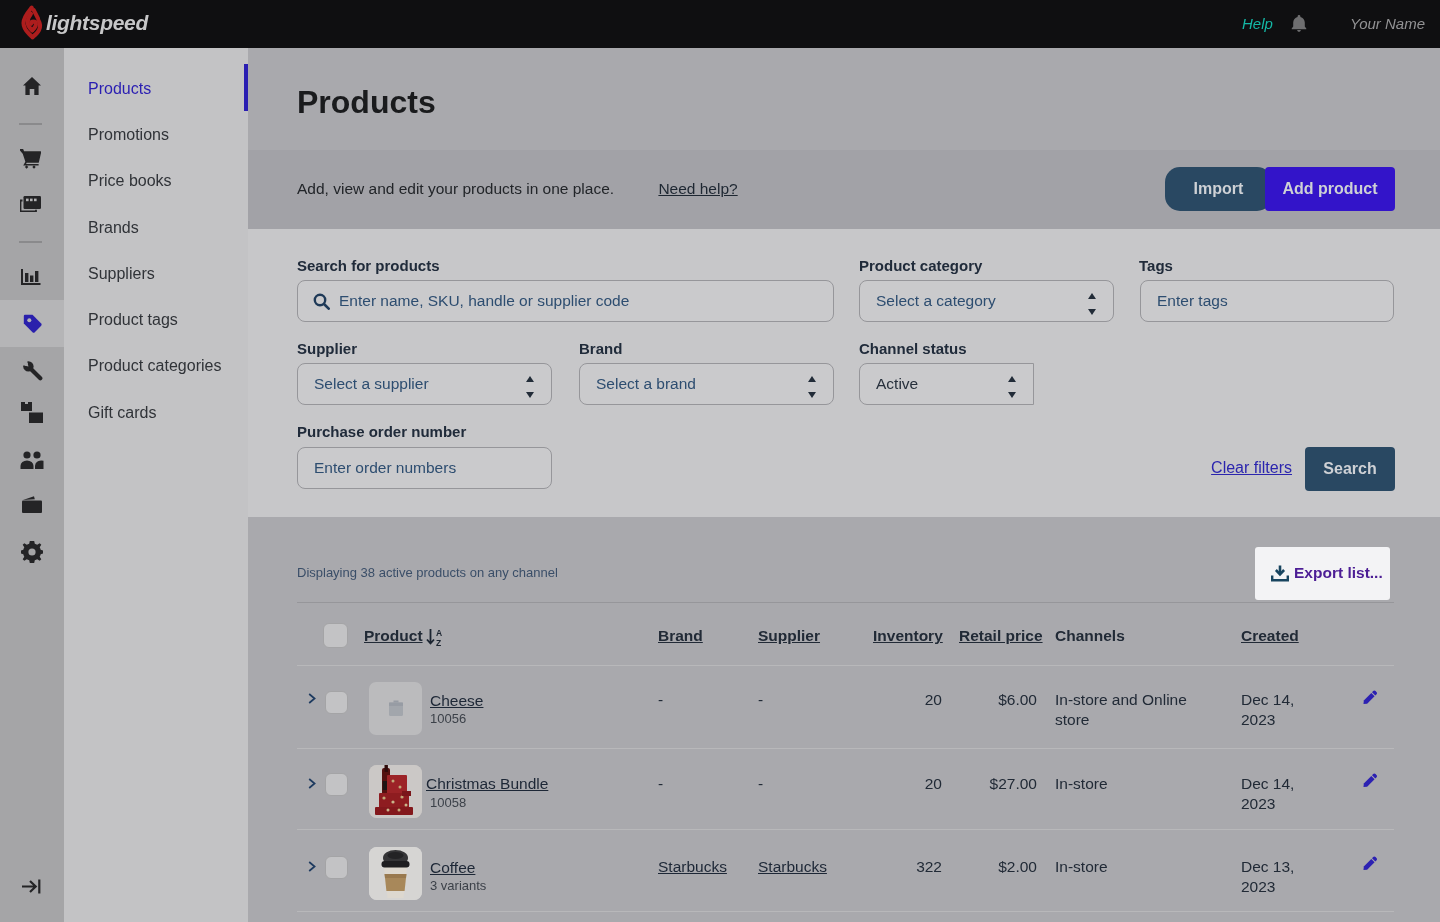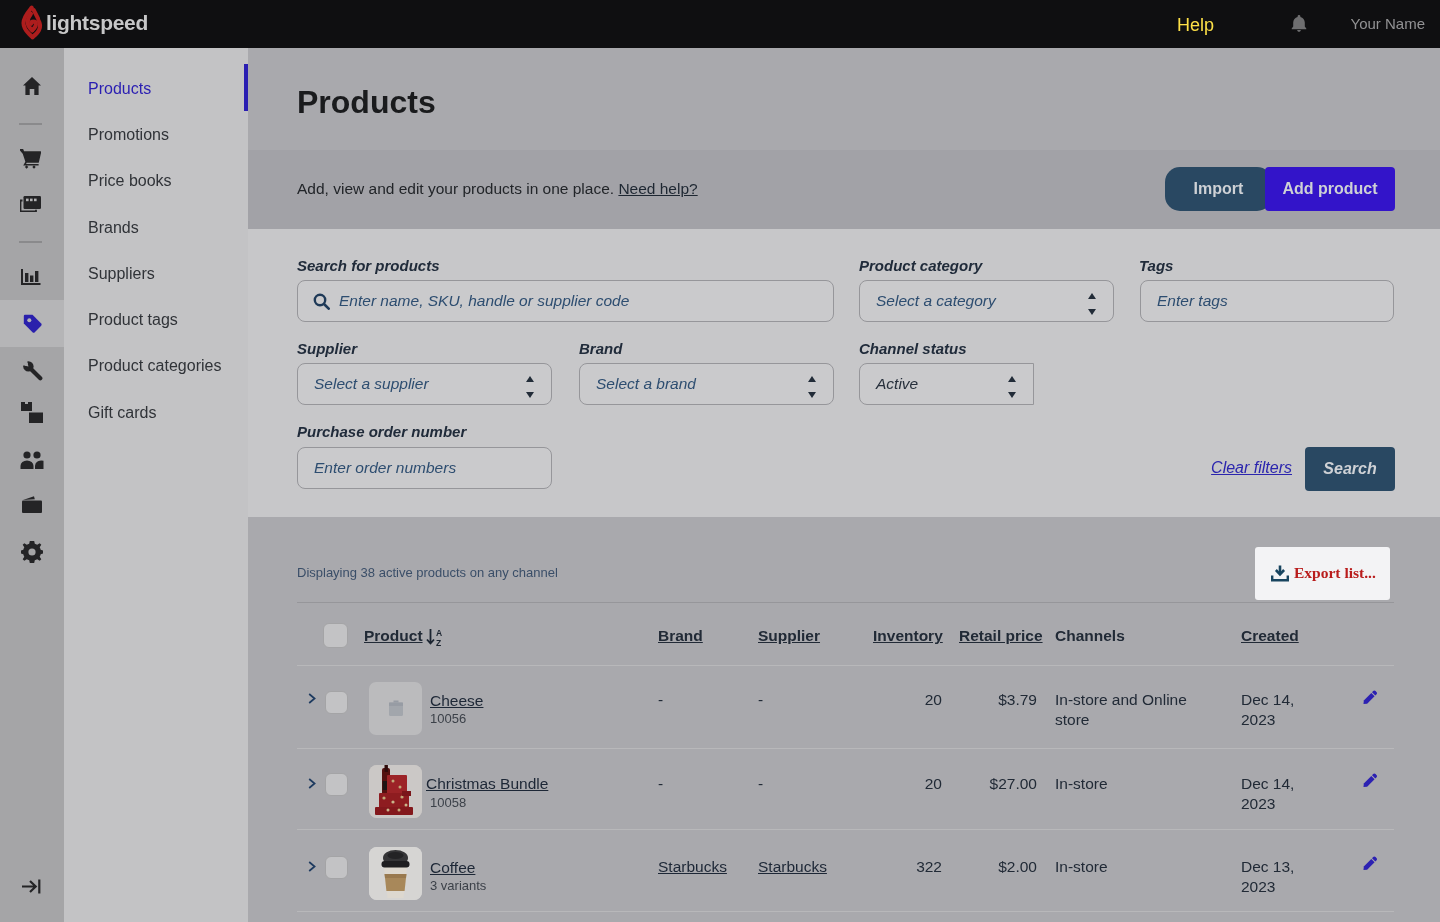--- a/index.html
+++ b/index.html
@@ -1,29 +1,29 @@
 <!DOCTYPE html>
 <html><head>
 <meta charset="utf-8">
 <style>
   html,body{margin:0;padding:0;width:1440px;height:922px;overflow:hidden;
     font-family:"Liberation Sans",sans-serif;background:#a9a9ad;}
   .abs{position:absolute;}
-  #topbar{position:absolute;left:0;top:0;width:1440px;height:61px;background:#0f0f11;}
+  #topbar{position:absolute;left:0;top:0;width:1440px;height:61px;background:#0f0f11;font-style:italic;}
   #rail{position:absolute;left:0;top:48px;width:64px;height:874px;background:#a5a5a7;}
   #railsel{position:absolute;left:0;top:300px;width:64px;height:47px;background:#b5b5b7;}
   .rdiv{position:absolute;left:19px;width:23px;height:2px;background:#8a8a8c;}
   #nav{position:absolute;left:64px;top:48px;width:184px;height:874px;background:#c3c3c5;}
   .navitem{position:absolute;left:24px;width:160px;height:20px;line-height:20px;
     font-size:16px;color:#303338;white-space:nowrap;}
   .navsel{color:#2a1eb2;}
   #navbar{position:absolute;left:180px;top:16px;width:4px;height:47px;background:#2a1eb2;}
   #titleband{position:absolute;left:248px;top:48px;width:1192px;height:102px;background:#a9a9ad;}
   #strip{position:absolute;left:248px;top:150px;width:1192px;height:79px;background:#a2a2a7;}
-  #filters{position:absolute;left:248px;top:229px;width:1192px;height:288px;background:#c7c7c9;font-style:italic;}
+  #filters{position:absolute;left:248px;top:229px;width:1192px;height:288px;background:#c7c7c9;}
   #tablezone{position:absolute;left:248px;top:517px;width:1192px;height:405px;background:#a9a9ad;}
   h1{position:absolute;left:49px;top:36px;margin:0;font-size:32px;font-weight:bold;color:#1a1b1d;}
   .btn{position:absolute;top:17px;height:44px;border-radius:4px;font-size:16px;font-weight:bold;
     color:#ced1d5;text-align:center;line-height:44px;}
   .lbl{position:absolute;font-size:15px;font-weight:bold;color:#202b3a;height:18px;line-height:18px;white-space:nowrap;}
   .inp{position:absolute;height:40px;border:1px solid #96969a;border-radius:8px;background:#cacacc;
     font-size:15.5px;color:#2d4d70;line-height:40px;white-space:nowrap;}
   .spin{position:absolute;top:0;width:28px;height:40px;}
   .spin:before{content:"";position:absolute;left:7px;top:12px;border-left:4.5px solid transparent;
     border-right:4.5px solid transparent;border-bottom:6px solid #222c38;}
@@ -44,21 +44,21 @@
   <svg class="abs" style="left:18px;top:4px" width="26" height="37" viewBox="0 0 25 36">
     <g fill="none" stroke="#ad1d1d" stroke-width="4" stroke-linecap="round" stroke-linejoin="round">
       <path d="M13.2 3.5 C 9.5 8, 5.2 12.5, 5.2 18.5 C 5.2 23, 7.5 26, 10.5 29 C 11.8 30.3, 13 31.4, 14 32.2"></path>
       <path d="M14 32.2 C 16.5 30.2, 19 28, 20.3 25.3 C 21.8 22.3, 21.5 19, 19.8 16.2"></path>
       <path d="M12.5 9.5 C 10.3 12.3, 9.3 14.8, 9.3 17.8 C 9.3 21, 11 23.3, 13.6 25.6"></path>
       <path d="M13.6 25.6 C 15.6 24, 17.3 22.3, 17.3 19.8 C 17.3 18.1, 16.2 17.1, 14.8 17.1 C 13.5 17.1, 12.6 18, 12.6 19.3"></path>
       <path d="M15.2 6 L 19.4 14.2"></path>
     </g>
   </svg>
   <div class="abs" style="left:46px;top:11px;font-size:21px;font-weight:bold;color:#c7c7c8;letter-spacing:-0.3px;">lightspeed</div>
-  <div class="abs" style="left:1177px;top:15px;font-size:18px;color:#fde047;">Help</div>
+  <div class="abs" style="left:1242px;top:15px;font-size:15px;color:#14b8a6;">Help</div>
   <svg class="abs" style="left:1291px;top:15px" width="16" height="17" viewBox="0 0 16 17">
     <path d="M8 0 C8.8 0 9.4 .6 9.4 1.4 L9.4 2 C12 2.6 13.8 4.9 13.8 7.6 L13.8 11.5 L15.3 13.4 L15.3 14.2 L.7 14.2 L.7 13.4 L2.2 11.5 L2.2 7.6 C2.2 4.9 4 2.6 6.6 2 L6.6 1.4 C6.6 .6 7.2 0 8 0 Z M6.2 15 L9.8 15 C9.8 16 9 16.8 8 16.8 C7 16.8 6.2 16 6.2 15 Z" fill="#6e6e70"></path>
   </svg>
   <div class="abs" style="right:15px;top:15px;font-size:15px;color:#929294;">Your Name</div>
 </div>
 
 <div id="rail"></div>
 <div id="railsel"></div>
 <div id="railicons">
   <svg class="abs" style="left:22px;top:76px" width="20" height="20" viewBox="0 0 20 20">
@@ -130,21 +130,21 @@
   <div class="navitem" style="top:308px;">Product categories</div>
   <div class="navitem" style="top:355px;">Gift cards</div>
   <div id="navbar"></div>
 </div>
 
 <div id="titleband">
     <h1>Products</h1>
   </div>
 
 <div id="strip">
-  <div class="abs" style="left:49px;top:30px;font-size:15.5px;color:#222529;">Add, view and edit your products in one place. <span style="color:#1e2732;text-decoration:underline;">Need help?</span></div>
+  <div class="abs" style="left:49px;top:30px;font-size:15.5px;color:#222529;">Add, view and edit your products in one place. <span style="color:#1e2732;text-decoration:underline;margin-left:40px;">Need help?</span></div>
   <div class="btn" style="left:917px;width:107px;background:#294862;border-radius:15px;">Import</div>
   <div class="btn" style="left:1017px;width:130px;background:#3314c9;">Add product</div>
 </div>
 
 <div id="filters">
   <div class="lbl" style="left:49px;top:28px;">Search for products</div>
   <div class="inp" style="left:49px;top:51px;width:535px;">
     <svg class="abs" style="left:15px;top:12px" width="17" height="17" viewBox="0 0 17 17">
         <circle cx="7" cy="7" r="5.2" fill="none" stroke="#1f3a58" stroke-width="2.4"></circle>
         <line x1="11" y1="11" x2="15.7" y2="15.7" stroke="#1f3a58" stroke-width="2.6" stroke-linecap="round"></line>
@@ -170,21 +170,21 @@
 </div>
 
 <div id="tablezone">
   <div class="abs" style="left:49px;top:48px;font-size:13px;color:#3a4e68;">Displaying 38 active products on any channel</div>
   <div class="abs" style="left:1007px;top:30px;width:135px;height:53px;background:#f3f3f5;border-radius:3px;">
     <svg class="abs" style="left:16px;top:18px" width="18" height="17" viewBox="0 0 18 17">
       <path d="M9 0.5 L9 8.5" fill="none" stroke="#18445f" stroke-width="2.6"></path>
       <path d="M4.9 5 L9 9.3 L13.1 5" fill="none" stroke="#18445f" stroke-width="2.6"></path>
       <path d="M1.2 10.5 L1.2 15.3 L16.8 15.3 L16.8 10.5" fill="none" stroke="#18445f" stroke-width="2.4"></path>
     </svg>
-    <div class="abs" style="left:39px;top:17px;font-size:15.5px;font-weight:bold;color:#b91c1c;font-family:Liberation Serif, serif;">Export list...</div>
+    <div class="abs" style="left:39px;top:17px;font-size:15.5px;font-weight:bold;color:#4c1d95;">Export list...</div>
   </div>
   <div class="hline" style="top:85px;background:#96969a;"></div>
 
   <div class="chk" style="left:75px;top:106px;"></div>
   <div class="cell hdr" style="left:116px;top:110px;">Product</div>
   <svg class="abs" style="left:178px;top:111px" width="20" height="19" viewBox="0 0 20 19">
     <path d="M4.5 1 L4.5 15 M1 11.5 L4.5 15.5 L8 11.5" fill="none" stroke="#1b2430" stroke-width="1.8"></path>
     <text x="10" y="8" font-size="8.5" font-weight="bold" fill="#1b2430" font-family="Liberation Sans,sans-serif">A</text>
     <text x="10" y="18" font-size="8.5" font-weight="bold" fill="#1b2430" font-family="Liberation Sans,sans-serif">Z</text>
   </svg>
@@ -208,21 +208,21 @@
         <rect x="1" y="2.5" width="14" height="13.5" rx="1.5" fill="#a2a6ac"></rect>
         <rect x="1" y="2.5" width="14" height="3.4" fill="#979ca4"></rect>
         <rect x="5.5" y="0.5" width="5" height="2" fill="#979ca4"></rect>
       </svg>
   </div>
   <div class="cell plink" style="left:182px;top:175px;">Cheese</div>
   <div class="cell sku" style="left:182px;top:194px;">10056</div>
   <div class="cell" style="left:410px;top:174px;">-</div>
   <div class="cell" style="left:510px;top:174px;">-</div>
   <div class="cell" style="left:594px;top:174px;width:100px;text-align:right;">20</div>
-  <div class="cell" style="left:689px;top:174px;width:100px;text-align:right;">$3.79</div>
+  <div class="cell" style="left:689px;top:174px;width:100px;text-align:right;">$6.00</div>
   <div class="cell" style="left:807px;top:173px;line-height:19.5px;white-space:normal;width:150px;">In-store and Online store</div>
   <div class="cell" style="left:993px;top:173px;line-height:19.5px;white-space:normal;width:80px;">Dec 14, 2023</div>
   <svg class="abs" style="left:1114px;top:173px" width="15.5" height="15.5" viewBox="0 0 17 17">
     <path d="M12.2 1.2 a1.9 1.9 0 0 1 2.7 0 L15.8 2.1 a1.9 1.9 0 0 1 0 2.7 L14.6 6 L11 2.4 Z" fill="#2c21b2"></path>
     <path d="M10.2 3.2 L13.8 6.8 L5.6 15 L1.6 15.4 L2 11.4 Z" fill="#2c21b2"></path>
   </svg>
 
   <svg class="abs" style="left:60px;top:261px" width="8" height="11" viewBox="0 0 8 11">
       <path d="M1.2 1 L6.6 5.5 L1.2 10" fill="none" stroke="#1d3a5f" stroke-width="1.7"></path>
     </svg>

